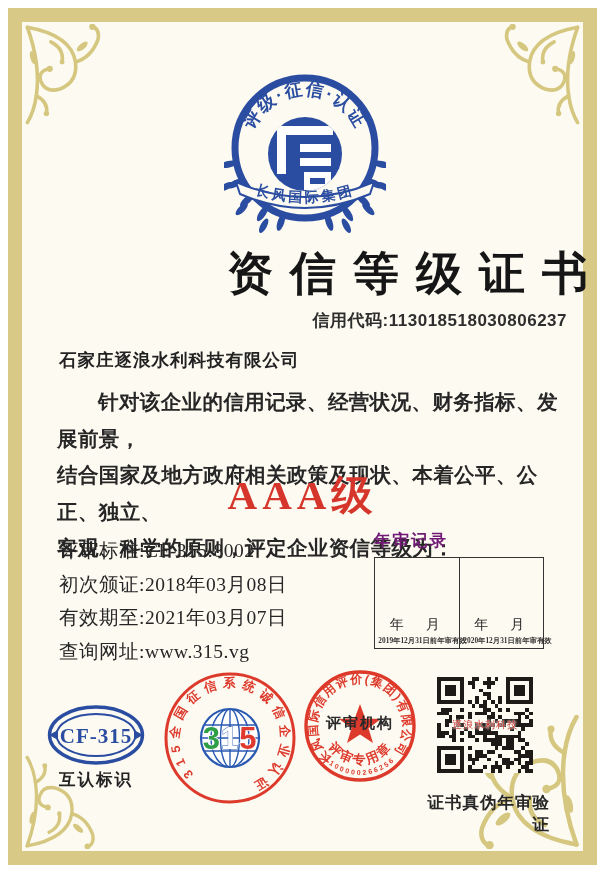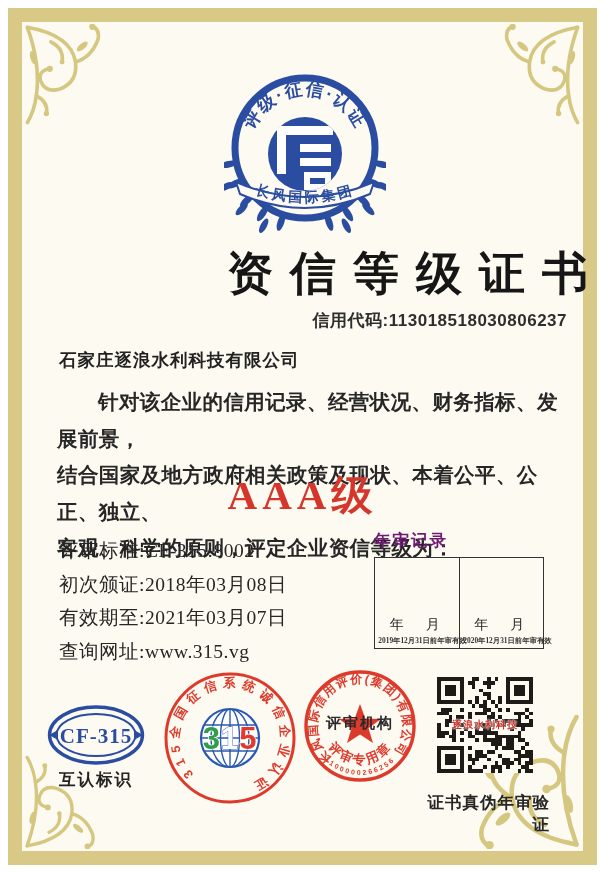--- a/index.html
+++ b/index.html
@@ -45,21 +45,21 @@
 
   .cf315{position:absolute;left:46px;top:704px;width:100px;height:62px;}
   .cf315-label{position:absolute;left:40px;top:769px;width:112px;text-align:center;
       font-weight:bold;font-size:16.5px;color:#222;letter-spacing:2px;}
   .globe-seal{position:absolute;left:160px;top:668px;width:140px;height:140px;}
   .review-seal{position:absolute;left:300px;top:668px;width:120px;height:126px;}
 
   .qr-wrap{position:absolute;left:437px;top:677px;width:96px;height:96px;}
   .qr-wrap svg{width:100%;height:100%;}
   .qr-overlay{position:absolute;left:0;top:41px;width:100%;text-align:center;
-      font-weight:bold;font-size:10px;color:#c8342c;letter-spacing:1px;
+      font-weight:normal;font-size:10px;color:#c8342c;letter-spacing:1px;
       text-shadow:0 0 2px #fff,0 0 2px #fff;}
   .qr-label{position:absolute;left:420px;top:792px;width:130px;text-align:right;
       font-weight:bold;font-size:16.5px;color:#262626;letter-spacing:1px;}
 </style>
 </head>
 <body>
 
 <div class="cert">
   <div class="gold-band"></div>
   <div class="paper"></div>

